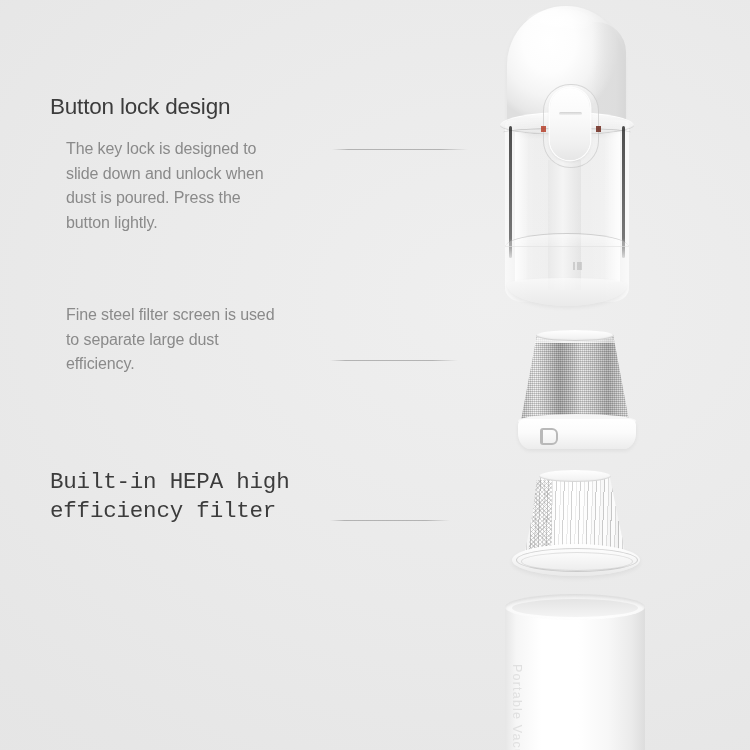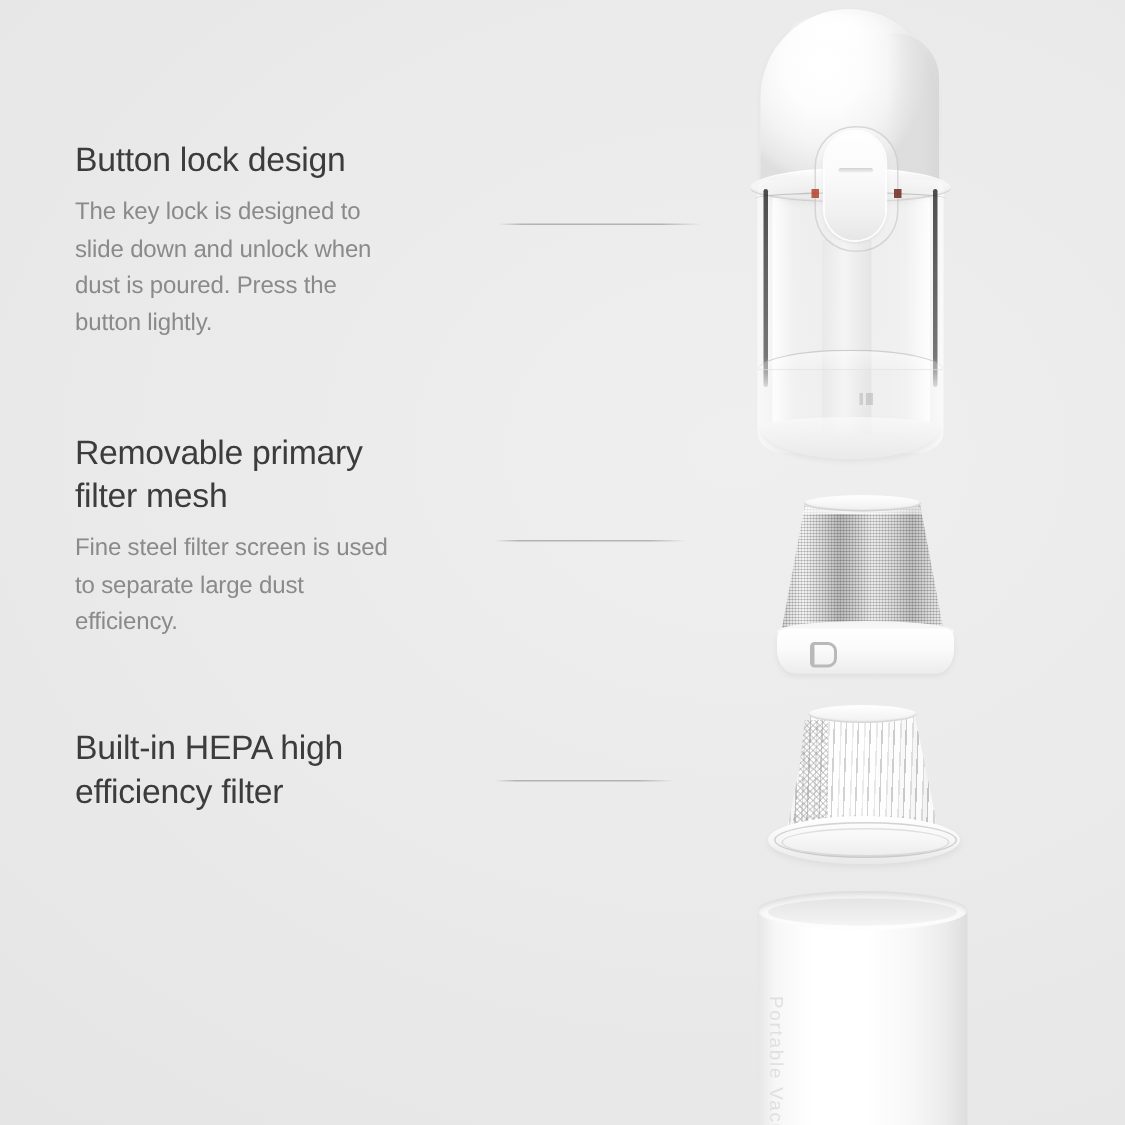--- a/index.html
+++ b/index.html
@@ -37,26 +37,26 @@
     letter-spacing: -0.2px;
     margin: 0 0 9px 0;
     white-space: pre-line;
   }
   .feature-body {
     font-size: 16px;
     line-height: 24.5px;
     color: #8a8a8a;
     font-weight: 400;
     letter-spacing: -0.1px;
-    margin: 0;
+    margin: 16px;
     white-space: pre-line;
   }
   #feature-1 { top: 92px; }
   #feature-2 { top: 287px; }
-  #feature-3 { top: 484px; }
+  #feature-3 { top: 468px; font-family: Liberation Mono, monospace; }
 
   
   .connector {
     position: absolute;
     height: 1px;
     background: linear-gradient(to right, rgba(170,170,170,0), rgba(160,160,160,0.75) 12%, rgba(160,160,160,0.75) 80%, rgba(170,170,170,0));
   }
   #connector-1 { left: 332px; top: 149px; width: 136px; }
   #connector-2 { left: 330px; top: 360px; width: 128px; }
   #connector-3 { left: 330px; top: 520px; width: 120px; }
@@ -434,22 +434,20 @@
 
   <div class="feature" id="feature-1">
     <h2 class="feature-title">Button lock design</h2>
     <p class="feature-body">The key lock is designed to
 slide down and unlock when
 dust is poured. Press the
 button lightly.</p>
   </div>
 
   <div class="feature" id="feature-2">
-    <h2 class="feature-title">Removable primary
-filter mesh</h2>
     <p class="feature-body">Fine steel filter screen is used
 to separate large dust
 efficiency.</p>
   </div>
 
   <div class="feature" id="feature-3">
     <h2 class="feature-title">Built-in HEPA high
 efficiency filter</h2>
   </div>
 

